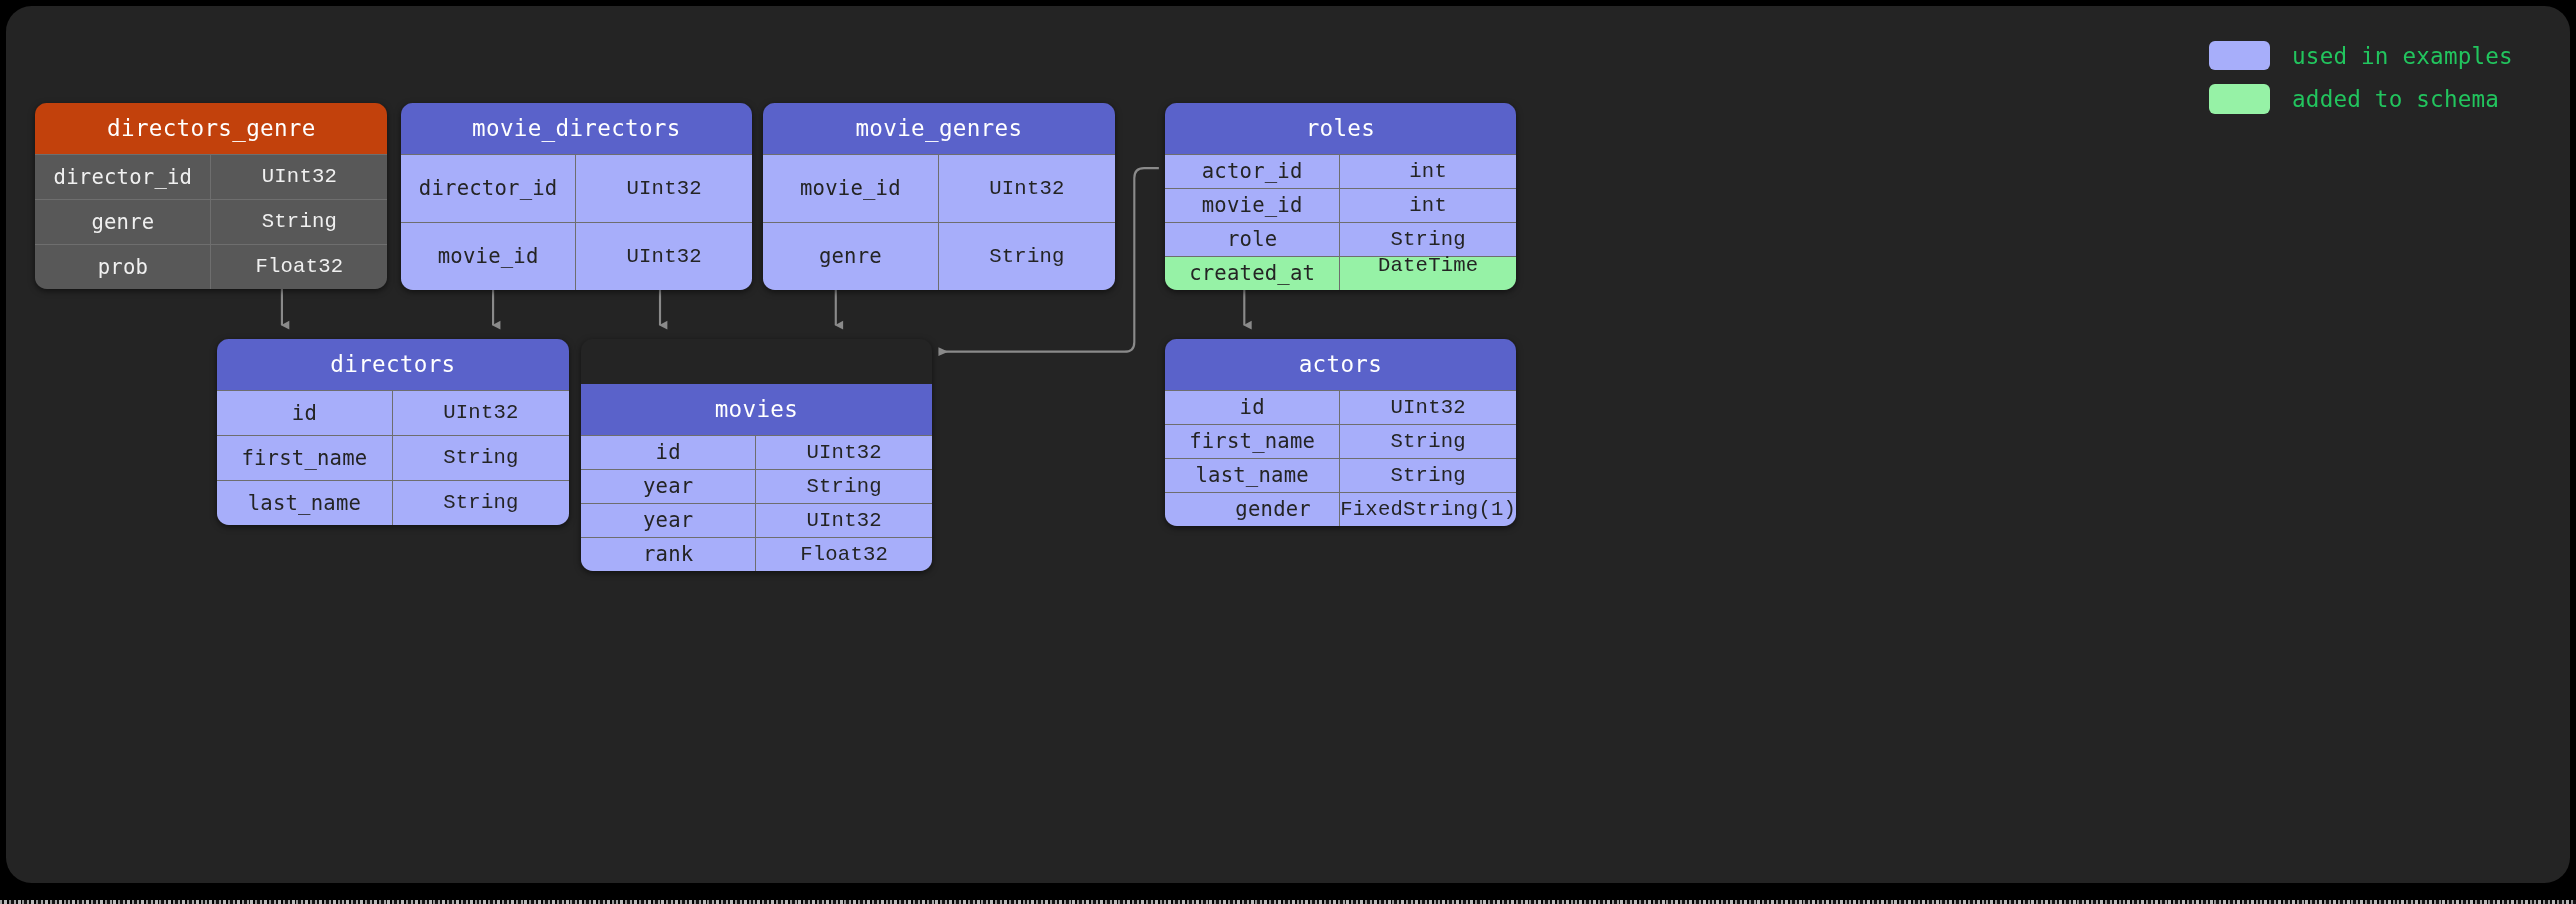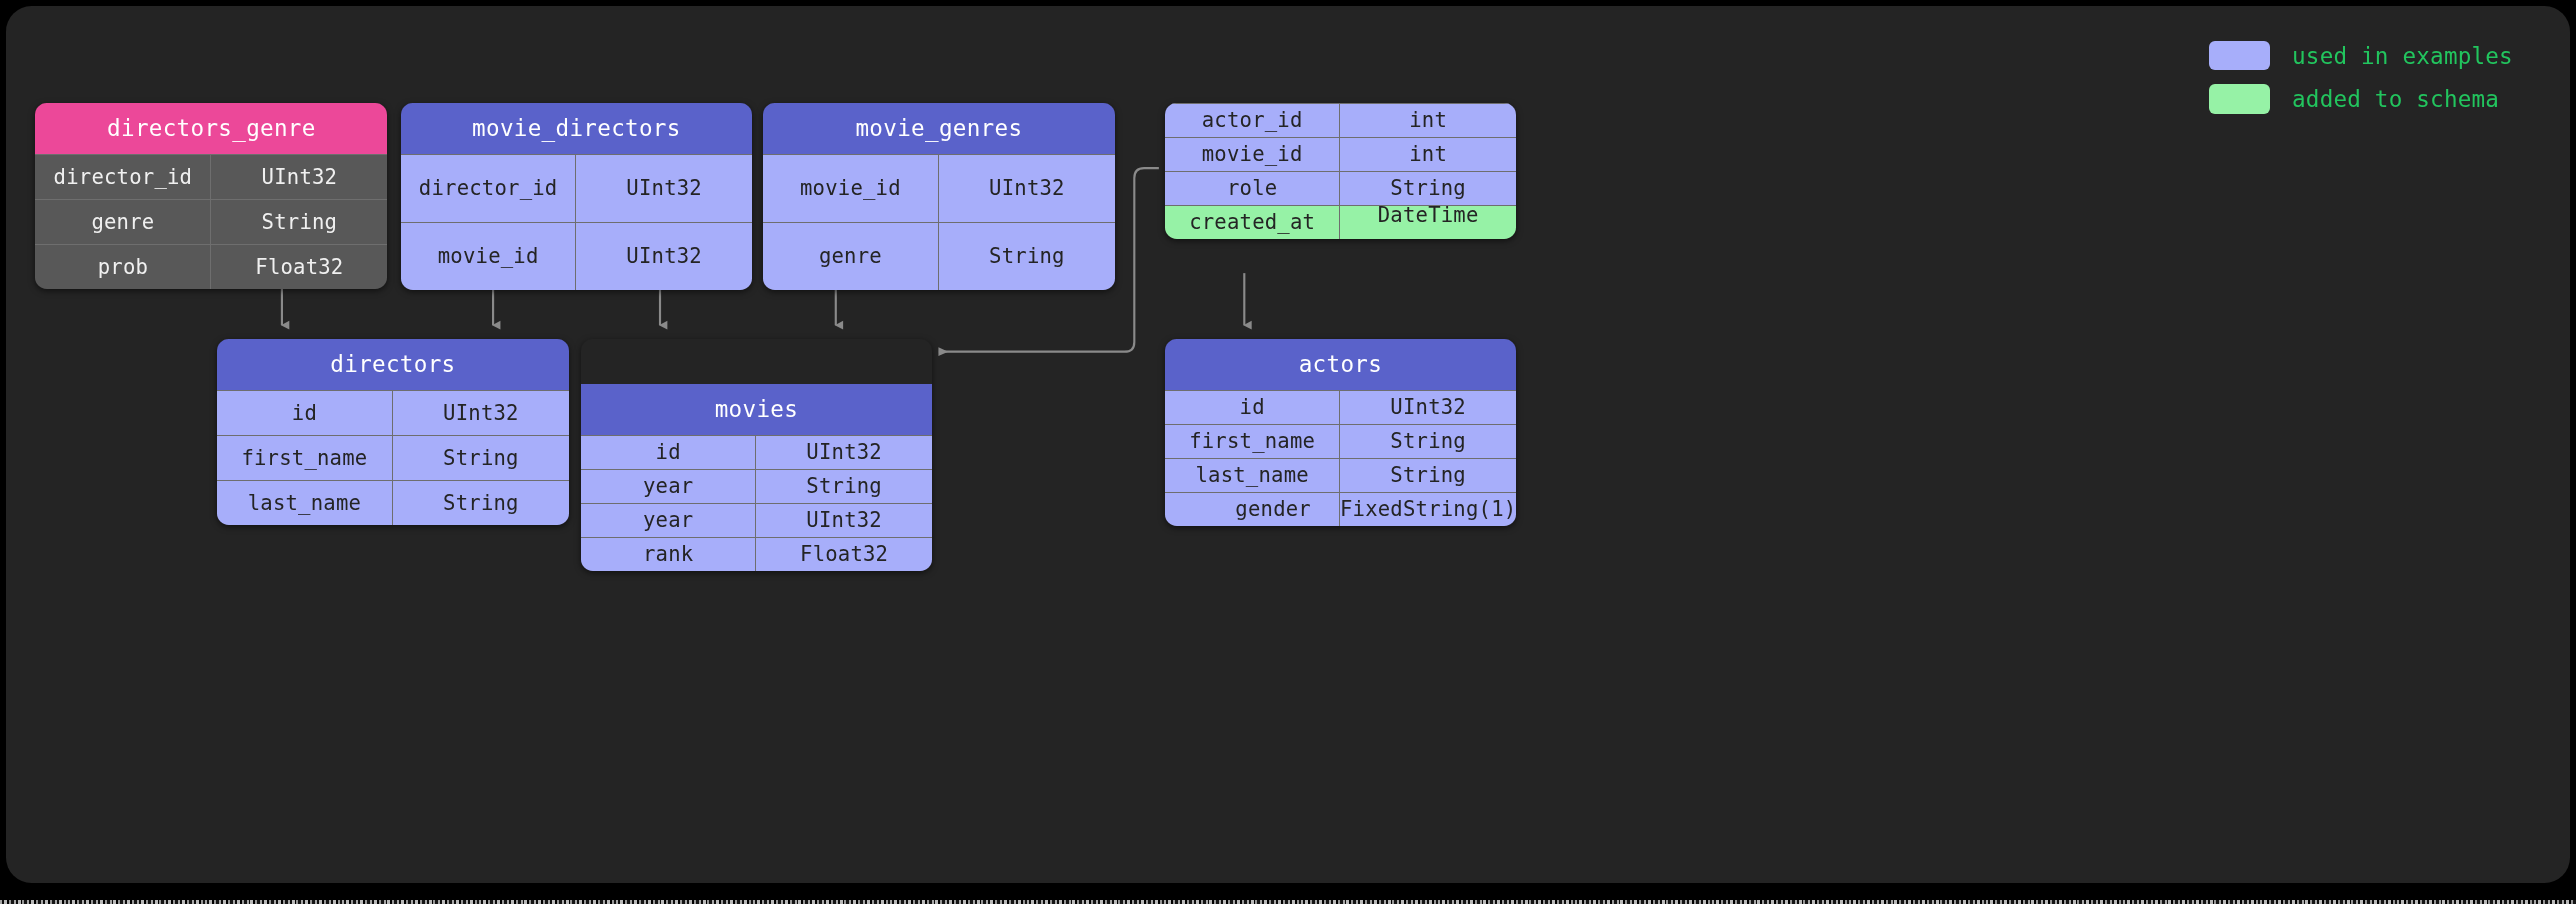--- a/index.html
+++ b/index.html
@@ -79,29 +79,29 @@
   }
   .cell {
     display: flex;
     align-items: center;
     justify-content: center;
     font-size: 20.6px;
     letter-spacing: 0.2px;
     box-sizing: border-box;
   }
   .cell-name { width: 50%; border-right: 1.5px solid #6e6e6e; }
-  .cell-type { width: 50%; }
+  .cell-type { width: 50%; font-family: Liberation Mono, monospace; }
 
   
   .theme-blue .tbl-title { background: #5a62ca; }
   .theme-blue .row-normal { background: #a7aefa; }
   .theme-blue .row-normal .cell { color: #242424; }
 
   
-  .theme-gray .tbl-title { background: #ec4899; }
+  .theme-gray .tbl-title { background: #c2410c; }
   .theme-gray .row-normal { background: #585858; }
   .theme-gray .row-normal .cell { color: #f0f0f0; }
 
   
   .row-added { background: #96f2a6; }
   .row-added .cell { color: #242424; }
 
   
   #wires {
     position: absolute;
@@ -198,20 +198,21 @@
             <div class="cell cell-name" style="height: 67px;">movie_id</div>
             <div class="cell cell-type" style="height: 67px;">UInt32</div>
           </div>
           <div class="tbl-row row-normal">
             <div class="cell cell-name" style="height: 67px;">genre</div>
             <div class="cell cell-type" style="height: 67px;">String</div>
           </div>
         </div>
       </div>
       <div class="tbl theme-blue" style="left: 1159px; top: 97px; width: 351px;">
+        <div class="tbl-title" style="height: 51px;">roles</div>
         <div class="tbl-rows">
           <div class="tbl-row row-normal">
             <div class="cell cell-name" style="height: 33px;">actor_id</div>
             <div class="cell cell-type" style="height: 33px;">int</div>
           </div>
           <div class="tbl-row row-normal">
             <div class="cell cell-name" style="height: 33px;">movie_id</div>
             <div class="cell cell-type" style="height: 33px;">int</div>
           </div>
           <div class="tbl-row row-normal">

